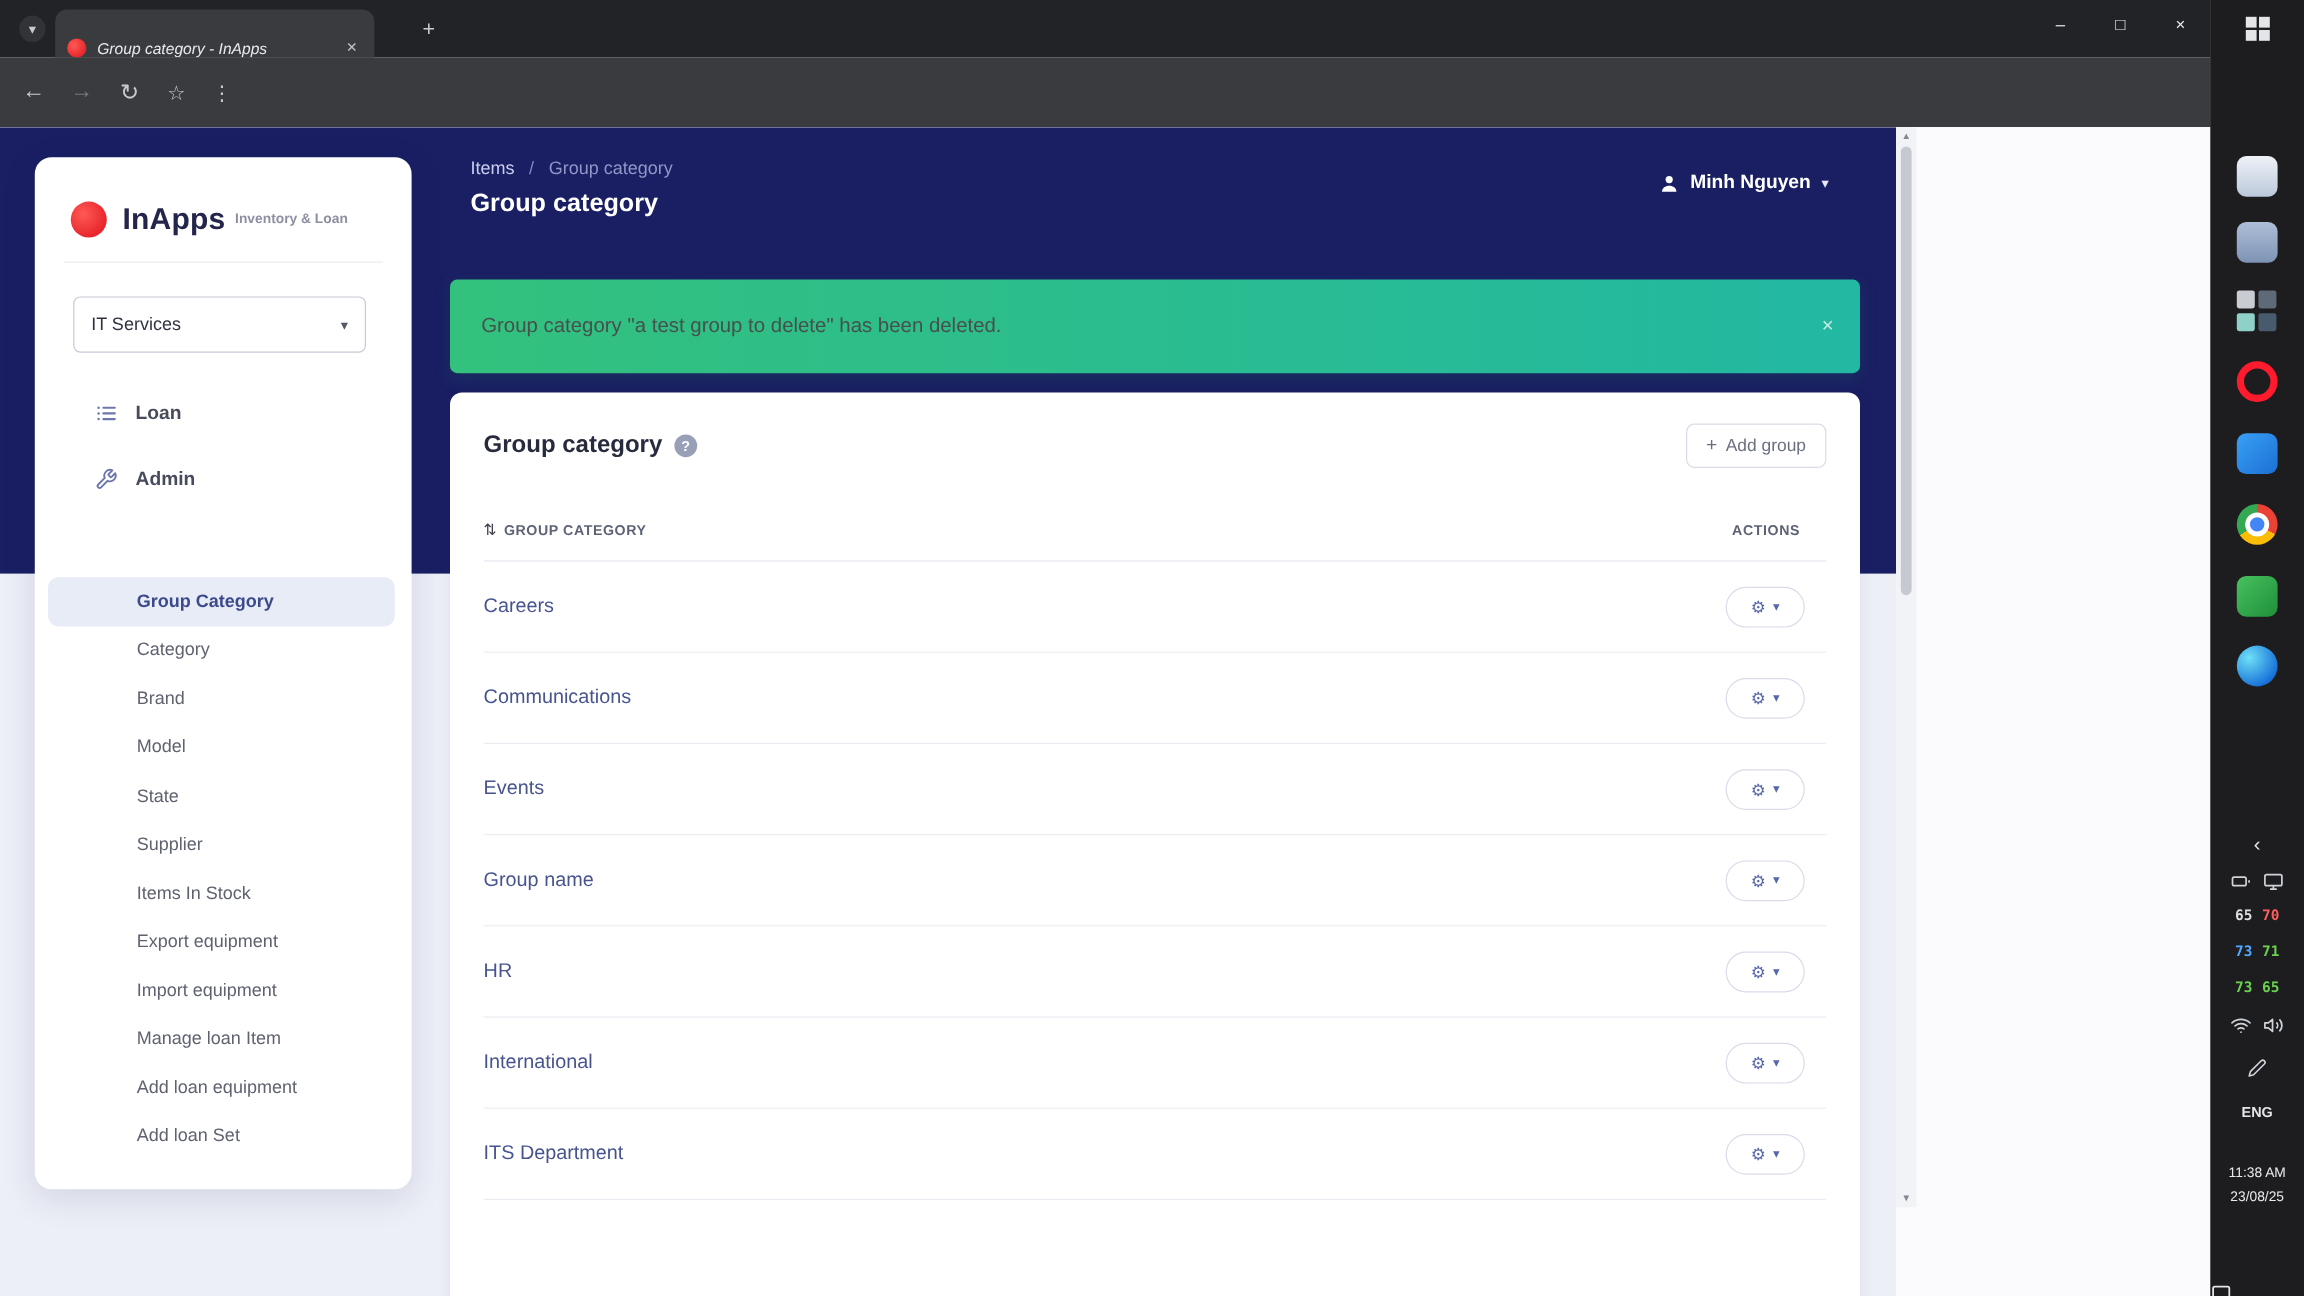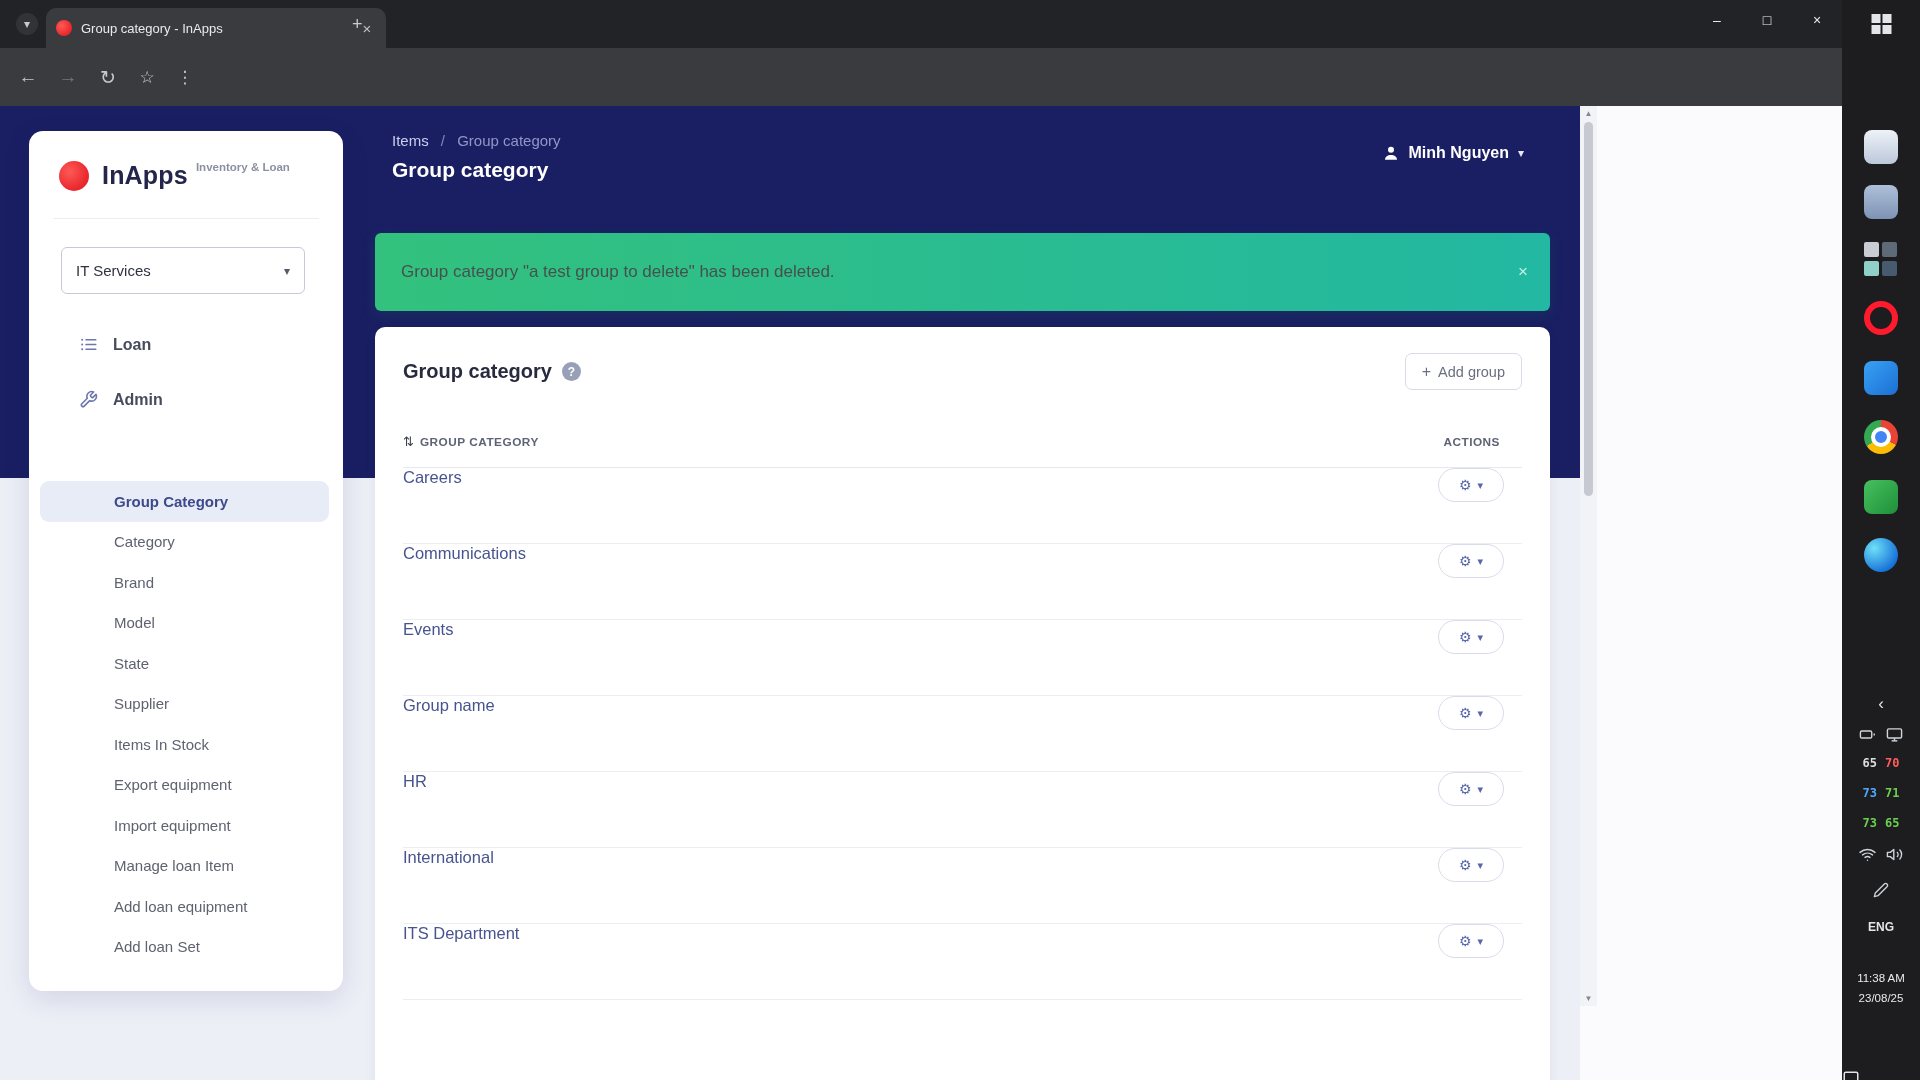--- a/index.html
+++ b/index.html
@@ -6,22 +6,22 @@
   * { margin:0; padding:0; box-sizing:border-box; }
   html,body { width:1920px; height:1080px; overflow:hidden; background:#1d1d1f;
     font-family:"Liberation Sans", sans-serif; }
   .screen { position:relative; width:1920px; height:1080px; }
 
   
   .browser { position:absolute; left:0; top:0; width:1842px; height:1080px; background:#fff; }
   .tabstrip { position:relative; height:48px; background:#222327; }
   .tab-search { position:absolute; left:16px; top:13px; width:22px; height:22px; border-radius:50%;
     background:#323337; color:#c8cacd; font-size:12px; display:flex; align-items:center; justify-content:center; }
-  .tab { position:absolute; left:46px; top:8px; width:340px; height:40px; background:#3a3b3f;
-    border-radius:10px 10px 0 0; display:flex; align-items:center; padding:0 10px; gap:9px; }
+  .tab { position:absolute; left:46px; top:8px; width:266px; height:40px; background:#3a3b3f;
+    border-radius:10px 10px 0 0; display:flex; align-items:flex-end; padding:0 10px; gap:9px;font-style:italic; }
   .favicon { width:16px; height:16px; border-radius:50%;
     background:radial-gradient(circle at 35% 35%, #ff5a55, var(--brand-red,#e8262d) 70%); flex:0 0 auto; }
   .tab-title { color:#e8eaed; font-size:13px; white-space:nowrap; overflow:hidden; flex:1; }
   .tab-close { color:#bfc2c7; font-size:15px; width:18px; height:18px; border-radius:50%;
     display:flex; align-items:center; justify-content:center; }
   .new-tab { position:absolute; left:352px; top:14px; color:#c8cacd; font-size:18px; line-height:20px; }
   .win-controls { position:absolute; right:0; top:0; height:40px; display:flex; }
   .win-btn { width:50px; height:40px; display:flex; align-items:center; justify-content:center;
     color:#e8eaed; font-size:14px; }
   .toolbar { position:relative; height:58px; background:#3a3b3f; display:flex; align-items:center; padding:0 14px 0 8px; }
@@ -43,21 +43,21 @@
   
   .scroll-col { position:absolute; left:1580px; top:0; width:17px; height:100%; background:#fbfbfd; }
   .scroll-track { position:absolute; left:0; top:0; width:17px; height:900px; background:#f2f3f6; }
   .scroll-thumb { position:absolute; left:4px; top:16px; width:9px; height:374px; background:#c7c9d1; border-radius:5px; }
   .scroll-arrow { position:absolute; left:0; width:17px; text-align:center; color:#84868d; font-size:8px; }
   .gutter { position:absolute; left:1597px; top:0; right:0; height:100%; background:#fbfbfd; }
 
   
   .sidebar { position:absolute; left:29px; top:25px; width:314px; height:860px; background:#fff;
     border-radius:14px; box-shadow:0 8px 28px rgba(18,26,80,.12); overflow:hidden; }
-  .side-logo { position:absolute; left:30px; top:30px; right:16px; height:44px; display:flex; align-items:flex-start; }
+  .side-logo { position:absolute; left:30px; top:30px; right:16px; height:44px; display:flex; align-items:center; }
   .logo-dot { width:30px; height:30px; border-radius:50%;
     background:radial-gradient(circle at 35% 35%, #ff5a55, var(--brand-red,#e8262d) 70%); }
   .brand { margin-left:13px; font-size:25px; font-weight:700; color:#23264a; letter-spacing:.2px; }
   .brand-sub { margin-left:8px; font-size:11.5px; color:#8d90a2; font-weight:600; }
   .side-divider { position:absolute; left:24px; right:24px; top:87px; border-bottom:1px solid #ececf2; }
   .service-select { position:absolute; left:32px; top:116px; width:244px; height:47px; border:1px solid #c6cad6;
     border-radius:6px; background:#fff; display:flex; align-items:center; padding:12px 14px; font-size:15px; color:#2f3340; }
   .service-select .chev { margin-left:auto; color:#555a68; font-size:12px; }
   .side-nav { position:absolute; left:0; right:0; top:186px; }
   .nav-item { height:55px; display:flex; align-items:center; padding-left:50px; gap:15px;
@@ -93,21 +93,21 @@
   .help-badge { width:19px; height:19px; border-radius:50%; background:#98a0b8; color:#fff;
     font-size:12px; font-weight:700; display:flex; align-items:center; justify-content:center; margin-left:10px; }
   .add-btn { margin-left:auto; height:37px; padding:0 16px; border:1px solid #d9dce6; border-radius:7px;
     background:#fff; display:flex; align-items:center; gap:7px; font-size:14.5px; color:#6a7080; }
   .add-plus { font-size:16px; line-height:1; }
   .thead { margin-top:44px; padding:0 22px 18px 0; display:flex; align-items:center;
     border-bottom:1px solid #e6e8f0; }
   .th { font-size:11.8px; font-weight:700; letter-spacing:.5px; text-transform:uppercase; color:#5d6275; }
   .sort-glyph { font-size:13px; color:#3c3f4c; margin-right:6px; }
   .th-actions { margin-left:auto; }
-  .trow { height:76px; display:flex; padding-right:18px; border-bottom:1px solid #ebedf3; }
+  .trow { height:76px; display:flex; align-items:center; padding-right:18px; border-bottom:1px solid #ebedf3; }
   .row-link { font-size:16.5px; font-weight:500; color:var(--link,#47548f); }
   .row-actions { margin-left:auto; width:66px; height:34px; border:1px solid #d9dcea; border-radius:17px;
     background:#fff; display:flex; align-items:center; justify-content:center; gap:6px; color:#5767ab; }
   .row-gear { font-size:14px; }
   .row-chev { font-size:11px; }
 
   
   .taskbar { position:absolute; right:0; top:0; width:78px; height:1080px; background:#1d1d1f; color:#dcdee2; }
   .tb-item { position:absolute; left:50%; transform:translateX(-50%); }
   .win-logo { top:14px; width:19px; height:19px; display:grid; grid-template-columns:9px 9px; gap:1.5px; }

